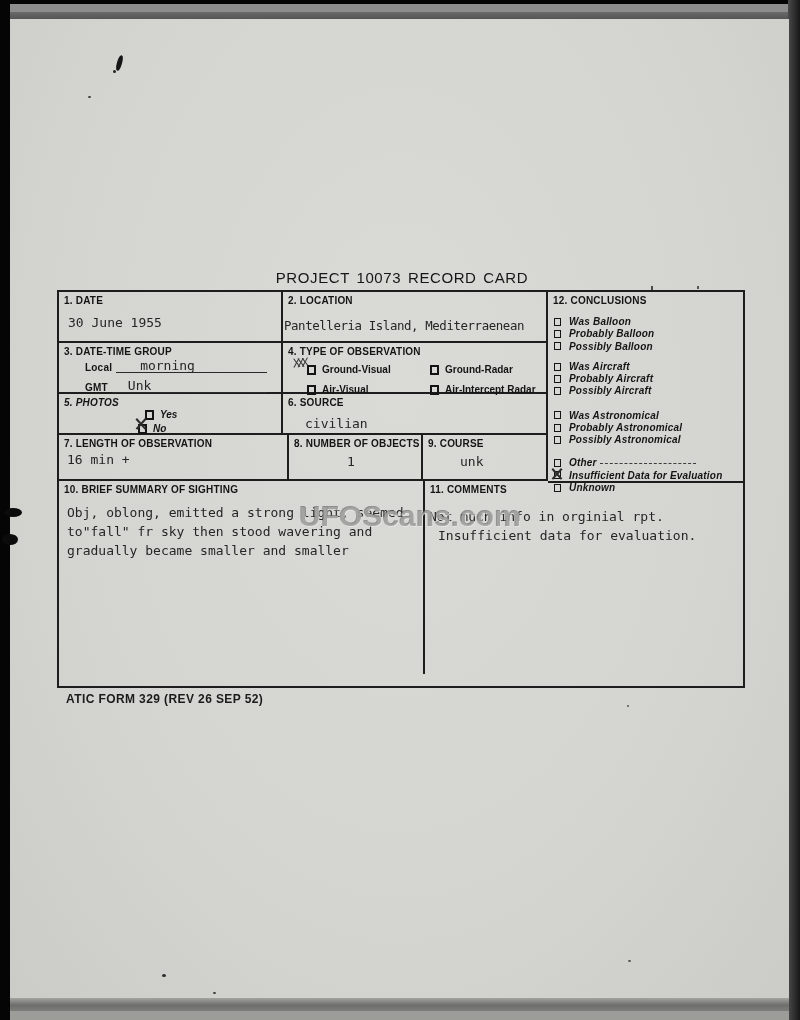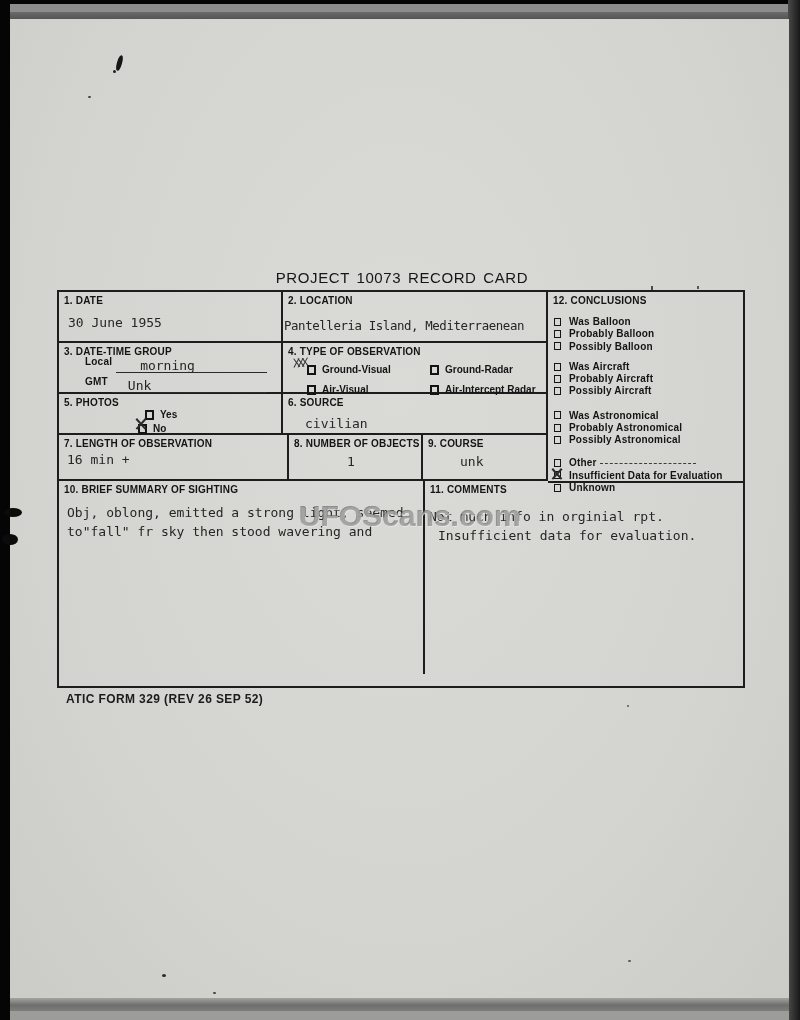--- a/index.html
+++ b/index.html
@@ -28,38 +28,38 @@
   .bb{border-bottom:2px solid #1d1d1d;}
   .flabel{font-weight:bold;font-size:10px;letter-spacing:.2px;color:#141414;white-space:nowrap;}
   .lblpad{position:absolute;left:5px;top:3px;}
   .typed{font-family:"DejaVu Sans Mono","Liberation Mono",monospace;font-size:13px;color:#262626;white-space:pre;}
 
   
   .cb{display:inline-block;width:5px;height:6px;border:2px solid #141414;vertical-align:middle;margin-right:6px;}
   .cb.sm{border-width:1.5px;margin-right:8px;}
 
   
-  .dtg-row{position:absolute;left:26px;right:14px;display:flex;align-items:flex-start;}
+  .dtg-row{position:absolute;left:26px;right:14px;display:flex;align-items:flex-end;}
   .fline{flex:1;border-bottom:1.5px solid #2a2a2a;margin-left:4px;padding-left:24px;height:16px;}
 
   
   .opt{position:absolute;white-space:nowrap;}
   .opt .olabel{font-weight:bold;font-size:10px;color:#141414;vertical-align:middle;}
   .xxx{position:absolute;font-family:"DejaVu Sans Mono",monospace;font-size:12px;color:#3a3a3a;
        letter-spacing:-3px;transform:rotate(-4deg);}
 
   
   .scrawlx{position:absolute;width:12px;height:12px;}
   .scrawlx::before,.scrawlx::after{content:"";position:absolute;left:-1px;top:5px;width:14px;height:1.8px;background:#2b2b2b;}
   .scrawlx::before{transform:rotate(48deg);}
   .scrawlx::after{transform:rotate(-48deg);}
 
   
   .cgroup{margin-bottom:8px;}
-  .crow{line-height:11px;white-space:nowrap;position:relative;}
+  .crow{line-height:11px;white-space:nowrap;position:relative;font-style:italic;}
   .clabel{font-weight:bold;font-size:10px;letter-spacing:.2px;color:#141414;vertical-align:middle;}
   .other-line{display:inline-block;width:96px;border-bottom:1.5px dashed #3c3c3c;vertical-align:middle;margin-left:3px;}
 
   
   .bodytext{line-height:19px;}
 
   
   .watermark{left:299px;top:499px;font-size:30px;font-weight:bold;letter-spacing:0;
              color:rgba(118,118,118,0.52);
              text-shadow:0.6px 0.6px 0 rgba(235,235,232,0.7), -0.4px -0.4px 0 rgba(70,70,70,0.35);
@@ -141,21 +141,21 @@
     </div>
     <div class="cell br bb" style="left:224px;top:51px;width:265px;height:51px;">
       <span class="flabel lblpad">4. TYPE OF OBSERVATION</span>
       <span class="xxx" style="left:10px;top:13px;">XXX</span>
       <div class="opt" style="left:24px;top:17px;"><span class="cb"></span><span class="olabel">Ground-Visual</span></div>
       <div class="opt" style="left:147px;top:17px;"><span class="cb"></span><span class="olabel">Ground-Radar</span></div>
       <div class="opt" style="left:24px;top:37px;"><span class="cb"></span><span class="olabel">Air-Visual</span></div>
       <div class="opt" style="left:147px;top:37px;"><span class="cb"></span><span class="olabel">Air-Intercept Radar</span></div>
     </div>
 
-    <div class="cell br bb" style="left:0;top:102px;width:224px;height:41px;">
+    <div class="cell br bb" style="left:0;top:102px;width:224px;height:41px;font-style:italic;">
       <span class="flabel lblpad">5. PHOTOS</span>
       <div class="opt" style="left:86px;top:11px;"><span class="cb"></span><span class="olabel">Yes</span></div>
       <div class="opt" style="left:79px;top:25px;">
         <span class="scrawlx" style="left:-3px;top:-1px;"></span>
         <span class="cb"></span><span class="olabel">No</span></div>
     </div>
     <div class="cell br bb" style="left:224px;top:102px;width:265px;height:41px;">
       <span class="flabel lblpad">6. SOURCE</span>
       <span class="typed abs" style="left:22px;top:22px;">civilian</span>
     </div>
@@ -171,20 +171,21 @@
     <div class="cell br bb" style="left:364px;top:143px;width:125px;height:46px;">
       <span class="flabel lblpad">9. COURSE</span>
       <span class="typed abs" style="left:37px;top:19px;">unk</span>
     </div>
 
     <div class="cell br" style="left:0;top:189px;width:366px;height:193px;">
       <span class="flabel lblpad">10. BRIEF SUMMARY OF SIGHTING</span>
       <div class="abs bodytext" style="left:8px;top:22px;">
         <div class="typed">Obj, oblong, emitted a strong light, seemed</div>
         <div class="typed">to"fall" fr sky then stood wavering and</div>
+        <div class="typed">gradually became smaller and smaller</div>
       </div>
     </div>
     <div class="cell" style="left:366px;top:189px;width:318px;height:205px;">
       <span class="flabel lblpad">11. COMMENTS</span>
       <div class="abs bodytext" style="left:4px;top:26px;">
         <div class="typed">Not much info in orginial rpt.</div>
         <div class="typed" style="padding-left:9px;">Insufficient data for evaluation.</div>
       </div>
     </div>
   </div>

